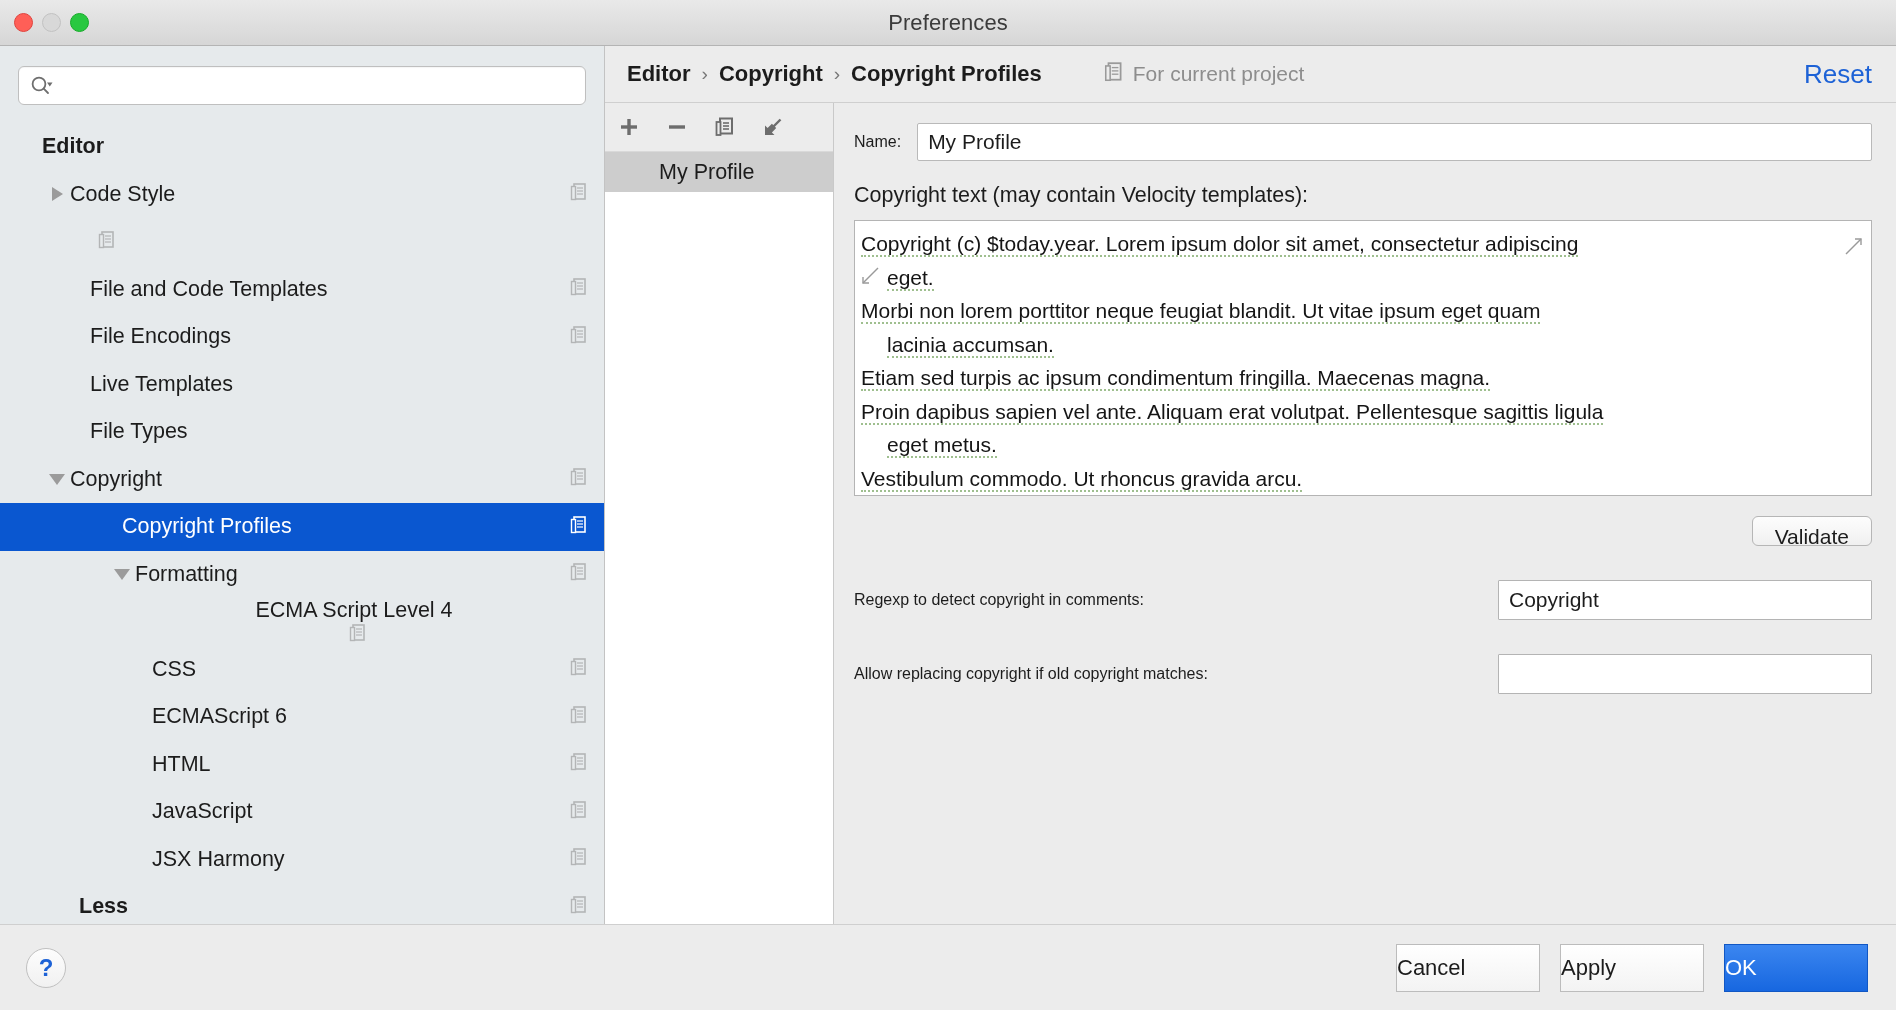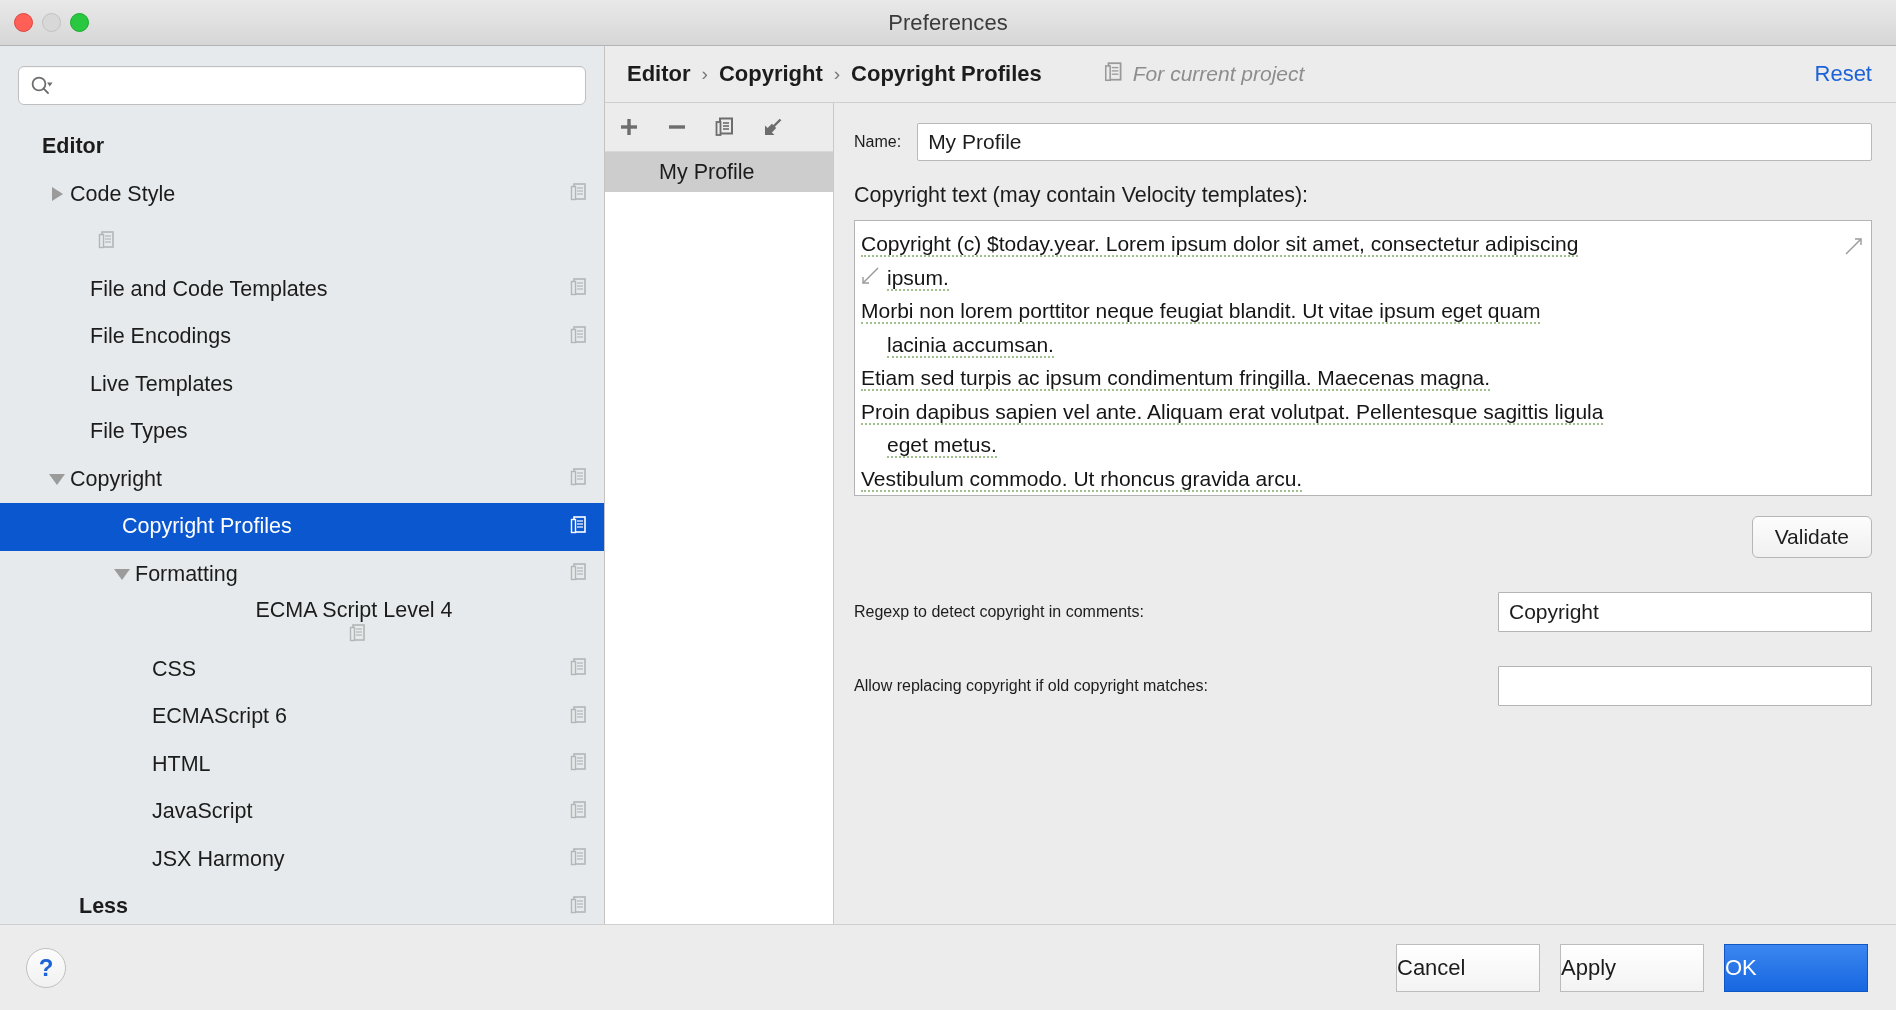--- a/index.html
+++ b/index.html
@@ -175,25 +175,24 @@
   #for-project {
     display: flex;
     align-items: center;
     margin-left: 62px;
     gap: 9px;
   }
   #for-project .fp-label {
     font-size: 21px;
     color: #8d8d8d;
     white-space: nowrap;
-    font-style: italic;
   }
   #reset-link {
     margin-left: auto;
-    font-size: 22px;
+    font-size: 26px;
     color: #1d62d6;
     white-space: nowrap;
   }
 
   #content {
     flex: 1 1 auto;
     display: flex;
     min-height: 0;
     border-top: 1px solid #cfcfcf;
   }
@@ -298,21 +297,21 @@
     margin-top: 20px;
   }
   .btn {
     background: linear-gradient(to bottom,#fdfdfd,#f0f0f0);
     border: 1px solid #b6b6b6;
     border-radius: 6px;
     font-size: 21px;
     font-family: "Liberation Sans", sans-serif;
     color: #1c1c1c;
     padding: 0 22px;
-    height: 42px;
+    height: 30px;
     line-height: 40px;
     box-sizing: border-box;
     white-space: nowrap;
   }
 
   .field-row {
     display: flex;
     align-items: center;
     margin-top: 34px;
   }
@@ -691,21 +690,21 @@
                   </svg>
               </span>
             </div>
             <div class="ct-line cont" style="position:relative;">
               <span class="wrap-arrow" style="left:2px; top:2px;">
                 <svg width="22" height="22" viewBox="0 0 22 22">
                     <line x1="19" y1="3" x2="4" y2="18" stroke="#9a9a9a" stroke-width="1.4"></line>
                     <polyline points="4,12 4,18 10,18" fill="none" stroke="#9a9a9a" stroke-width="1.4"></polyline>
                   </svg>
               </span>
-              <span class="spell">ipsum.</span>
+              <span class="spell">eget.</span>
             </div>
             <div class="ct-line">
               <span class="spell">Morbi non lorem porttitor neque feugiat blandit. Ut vitae ipsum eget quam</span>
             </div>
             <div class="ct-line cont">
               <span class="spell">lacinia accumsan.</span>
             </div>
             <div class="ct-line">
               <span class="spell">Etiam sed turpis ac ipsum condimentum fringilla. Maecenas magna.</span>
             </div>

